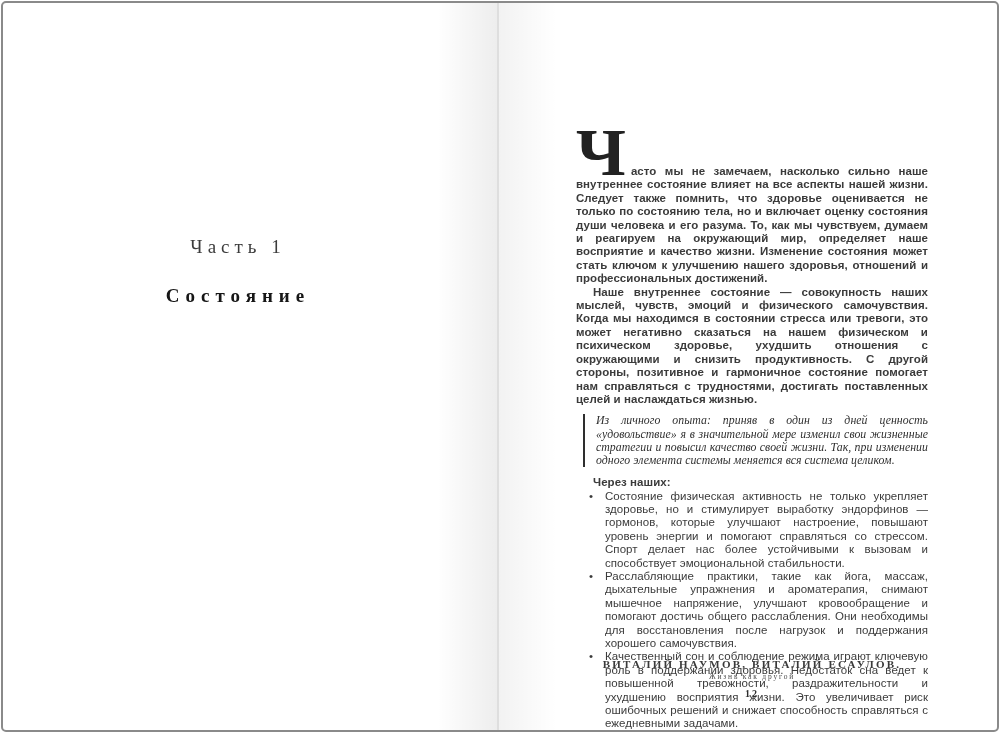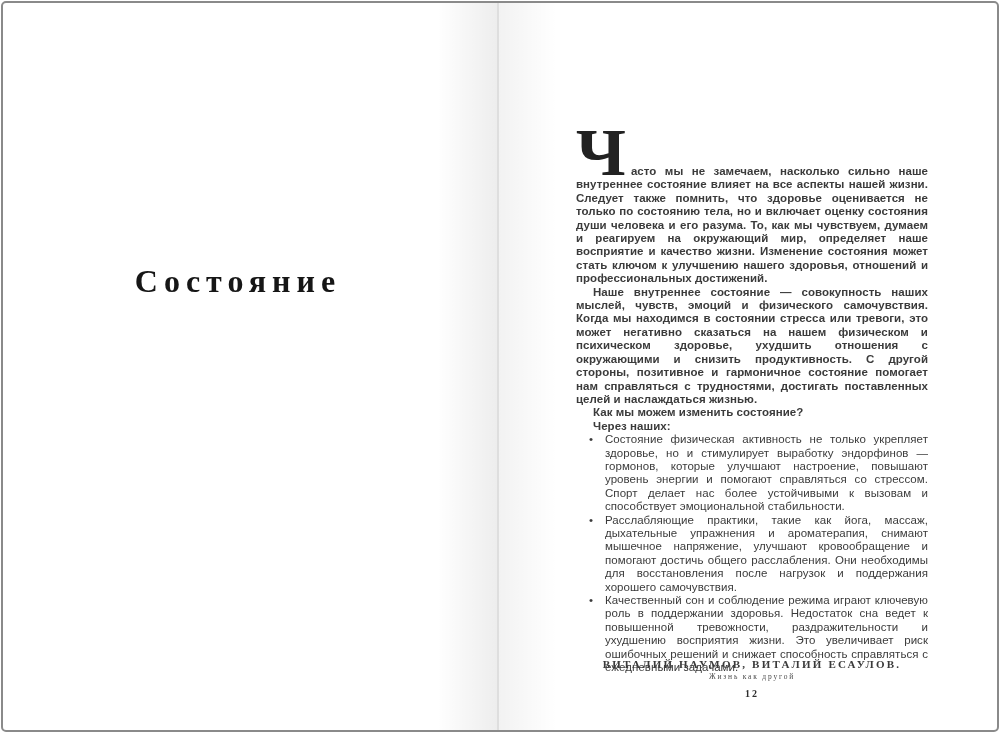--- a/index.html
+++ b/index.html
@@ -35,21 +35,21 @@
   .left-heading {
     position: absolute; left: 38px; top: 236px; width: 400px;
     text-align: center;
     font-family: "Liberation Serif", serif;
   }
   .part-label {
     font-size: 19px; letter-spacing: 5px;
     color: #3c3c3c; margin: 0; font-weight: normal;
   }
   .part-title {
-    font-size: 32px; letter-spacing: 6px; font-weight: bold;
+    font-size: 19px; letter-spacing: 6px; font-weight: bold;
     color: #161616; margin: 27px 0 0 0;
   }
 
   
   .text-col {
     position: absolute; left: 576px; top: 152px; width: 352px;
     font-size: 11.5px; line-height: 13.4px; letter-spacing: 0.05px;
     color: #3b3b3b;
     text-align: justify;
   }
@@ -101,27 +101,28 @@
 </style>
 </head>
 <body>
 
 <div class="frame"></div>
 <div class="gutter-left"></div>
 <div class="gutter-line"></div>
 <div class="gutter-right"></div>
 
 <div class="left-heading">
+  <div class="part-label">Часть 1</div>
   <div class="part-title">Состояние</div>
 </div>
 
 <div class="text-col">
   <p><span class="dropcap">Ч</span><span>асто мы не замечаем, насколько сильно наше внутреннее состояние влияет на все аспекты нашей жизни. Следует также помнить, что здоровье оценивается не только по состоянию тела, но и включает оценку состояния души человека и его разума. То, как мы чувствуем, думаем и реагируем на окружающий мир, определяет наше восприятие и качество жизни. Изменение состояния может стать ключом к улучшению нашего здоровья, отношений и профессиональных достижений.</span></p>
   <p class="p-indent">Наше внутреннее состояние — совокупность наших мыслей, чувств, эмоций и физического самочувствия. Когда мы находимся в состоянии стресса или тревоги, это может негативно сказаться на нашем физическом и психическом здоровье, ухудшить отношения с окружающими и снизить продуктивность. С другой стороны, позитивное и гармоничное состояние помогает нам справляться с трудностями, достигать поставленных целей и наслаждаться жизнью.</p>
-  <p class="p-indent">Как мы можем изменить состояние?</p>
+  <div class="quote">Из личного опыта: приняв в один из дней ценность «удовольствие» я в значительной мере изменил свои жизненные стратегии и повысил качество своей жизни. Так, при изменении одного элемента системы меняется вся система целиком.</div>
   <p class="p-indent">Через наших:</p>
   <ul class="bullets">
     <li><span class="dot">•</span><span>Состояние физическая активность не только укрепляет здоровье, но и стимулирует выработку эндорфинов — гормонов, которые улучшают настроение, повышают уровень энергии и помогают справляться со стрессом. Спорт делает нас более устойчивыми к вызовам и способствует эмоциональной стабильности.</span></li>
     <li><span class="dot">•</span><span>Расслабляющие практики, такие как йога, массаж, дыхательные упражнения и ароматерапия, снимают мышечное напряжение, улучшают кровообращение и помогают достичь общего расслабления. Они необходимы для восстановления после нагрузок и поддержания хорошего самочувствия.</span></li>
     <li><span class="dot">•</span><span>Качественный сон и соблюдение режима играют ключевую роль в поддержании здоровья. Недостаток сна ведет к повышенной тревожности, раздражительности и ухудшению восприятия жизни. Это увеличивает риск ошибочных решений и снижает способность справляться с ежедневными задачами.</span></li>
   </ul>
 </div>
 
 <div class="footer">
   <div class="footer-authors">ВИТАЛИЙ НАУМОВ, ВИТАЛИЙ ЕСАУЛОВ.</div>

